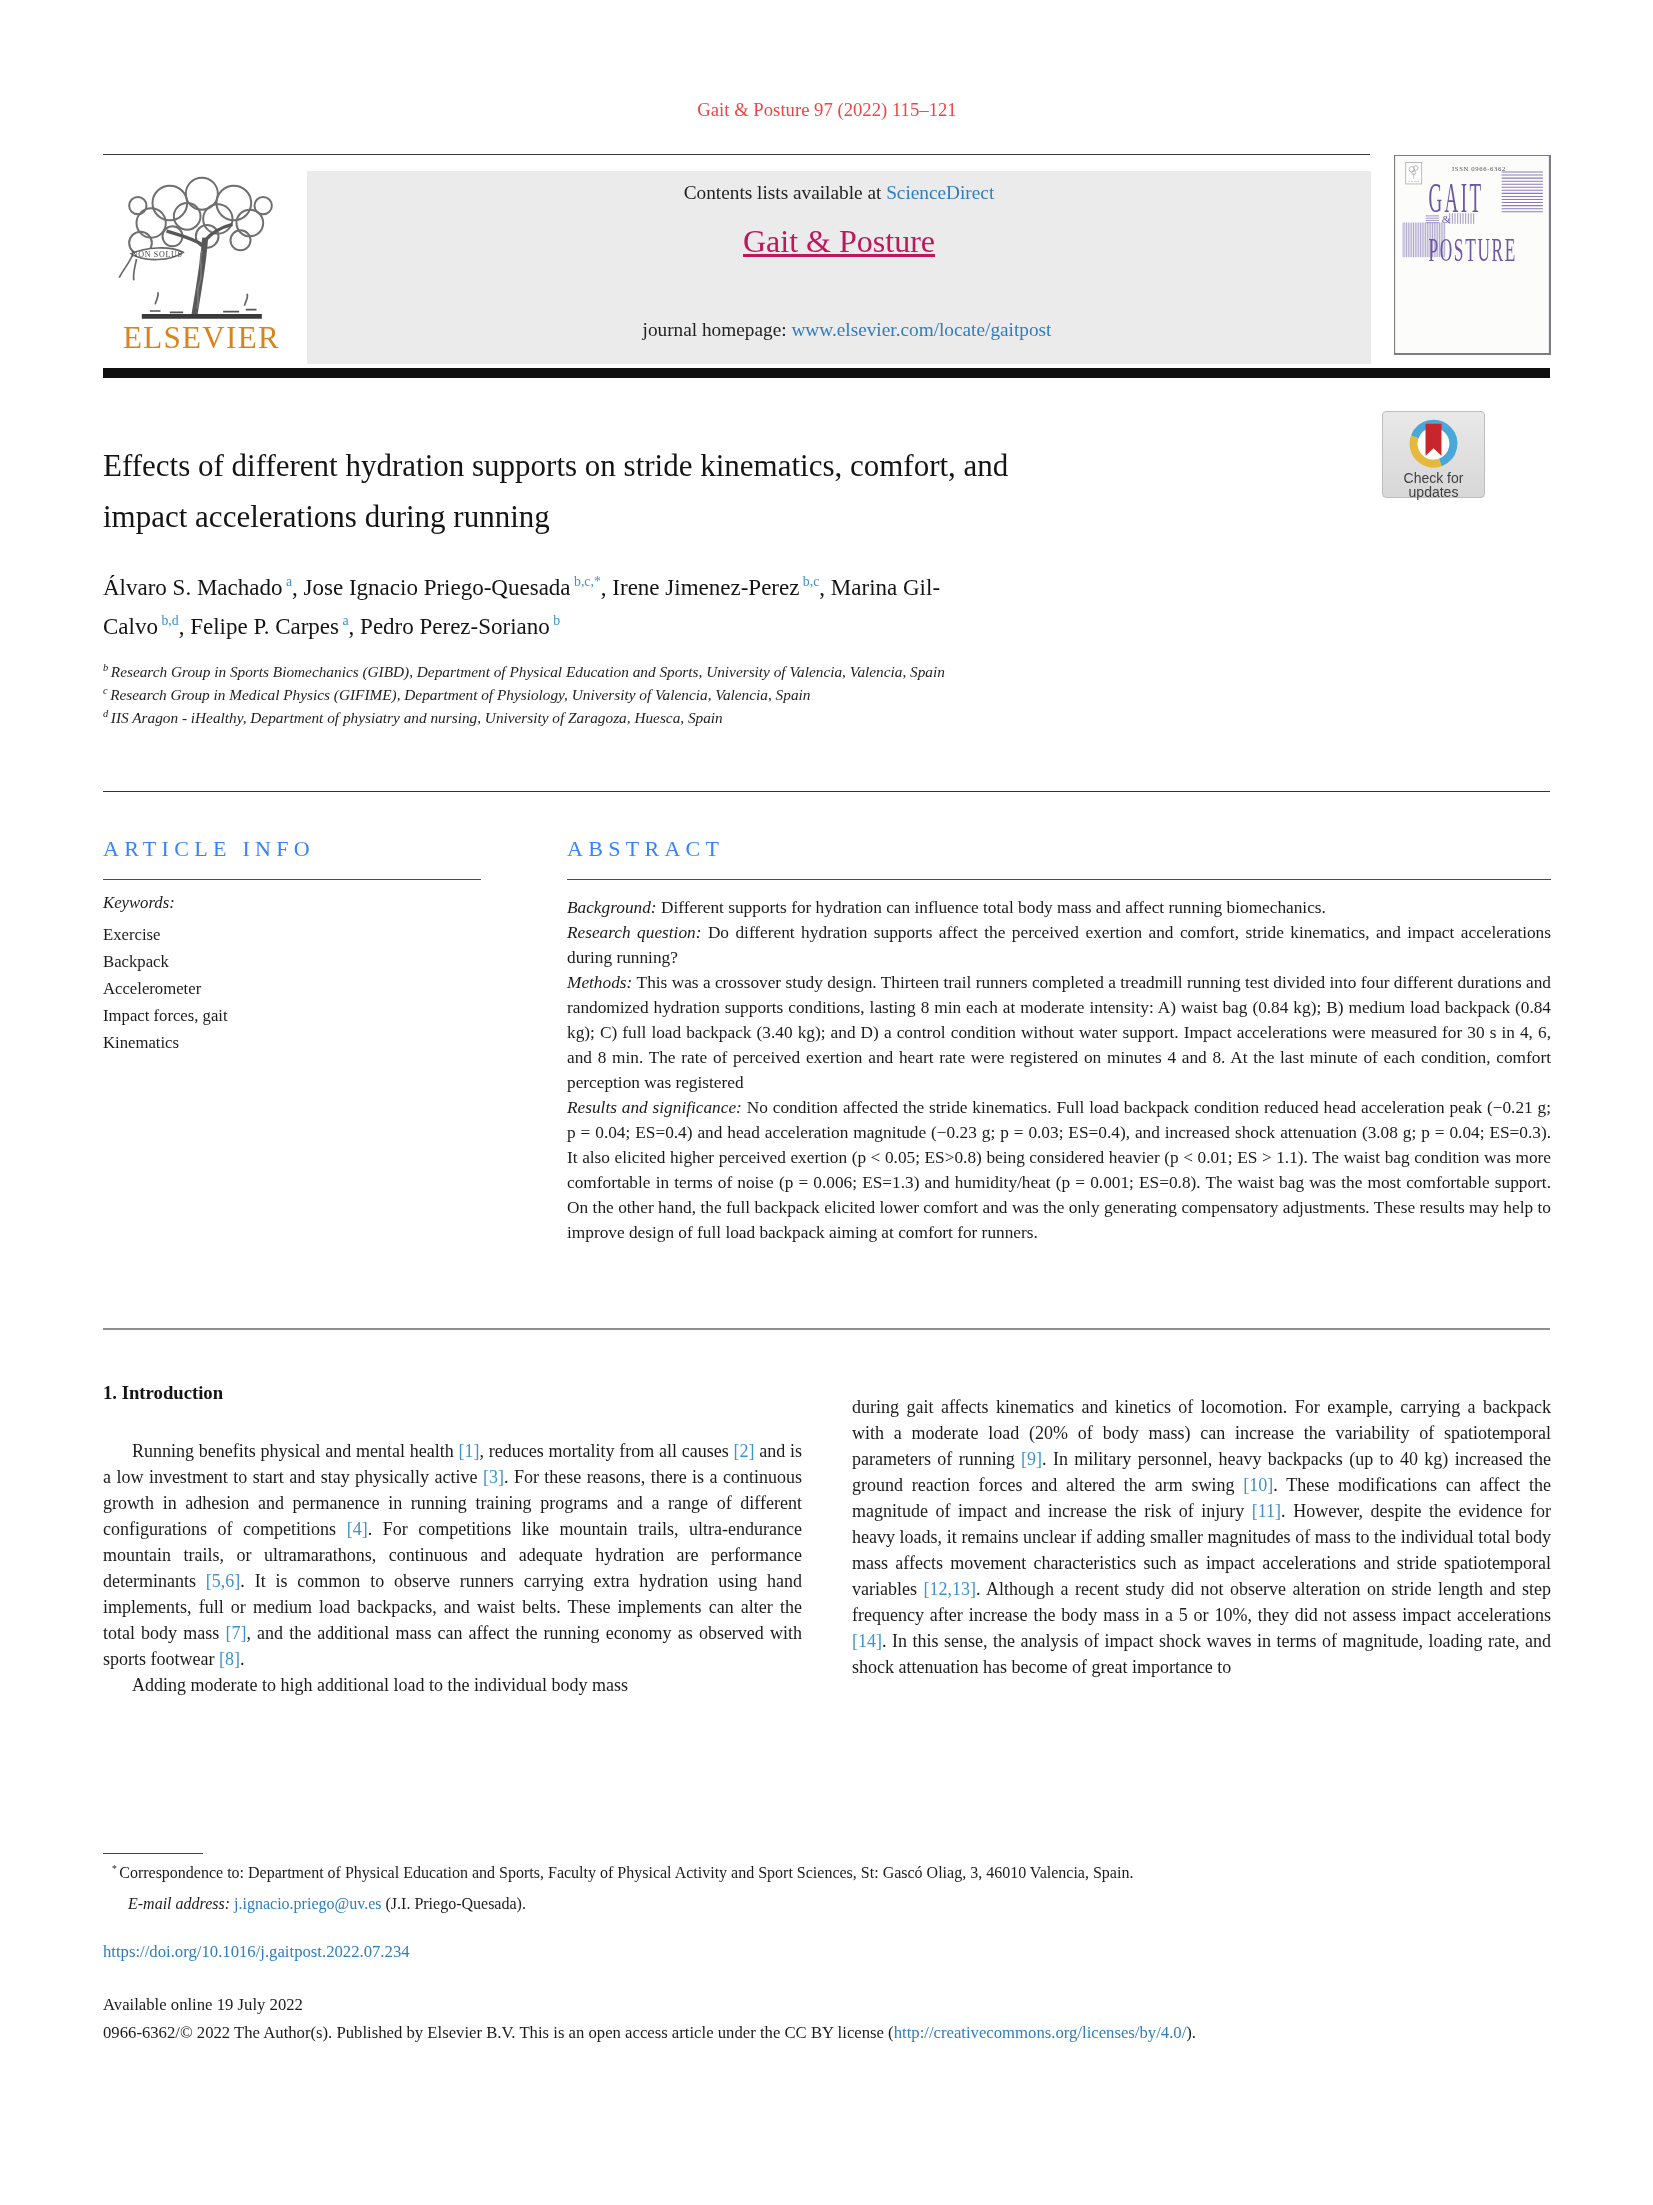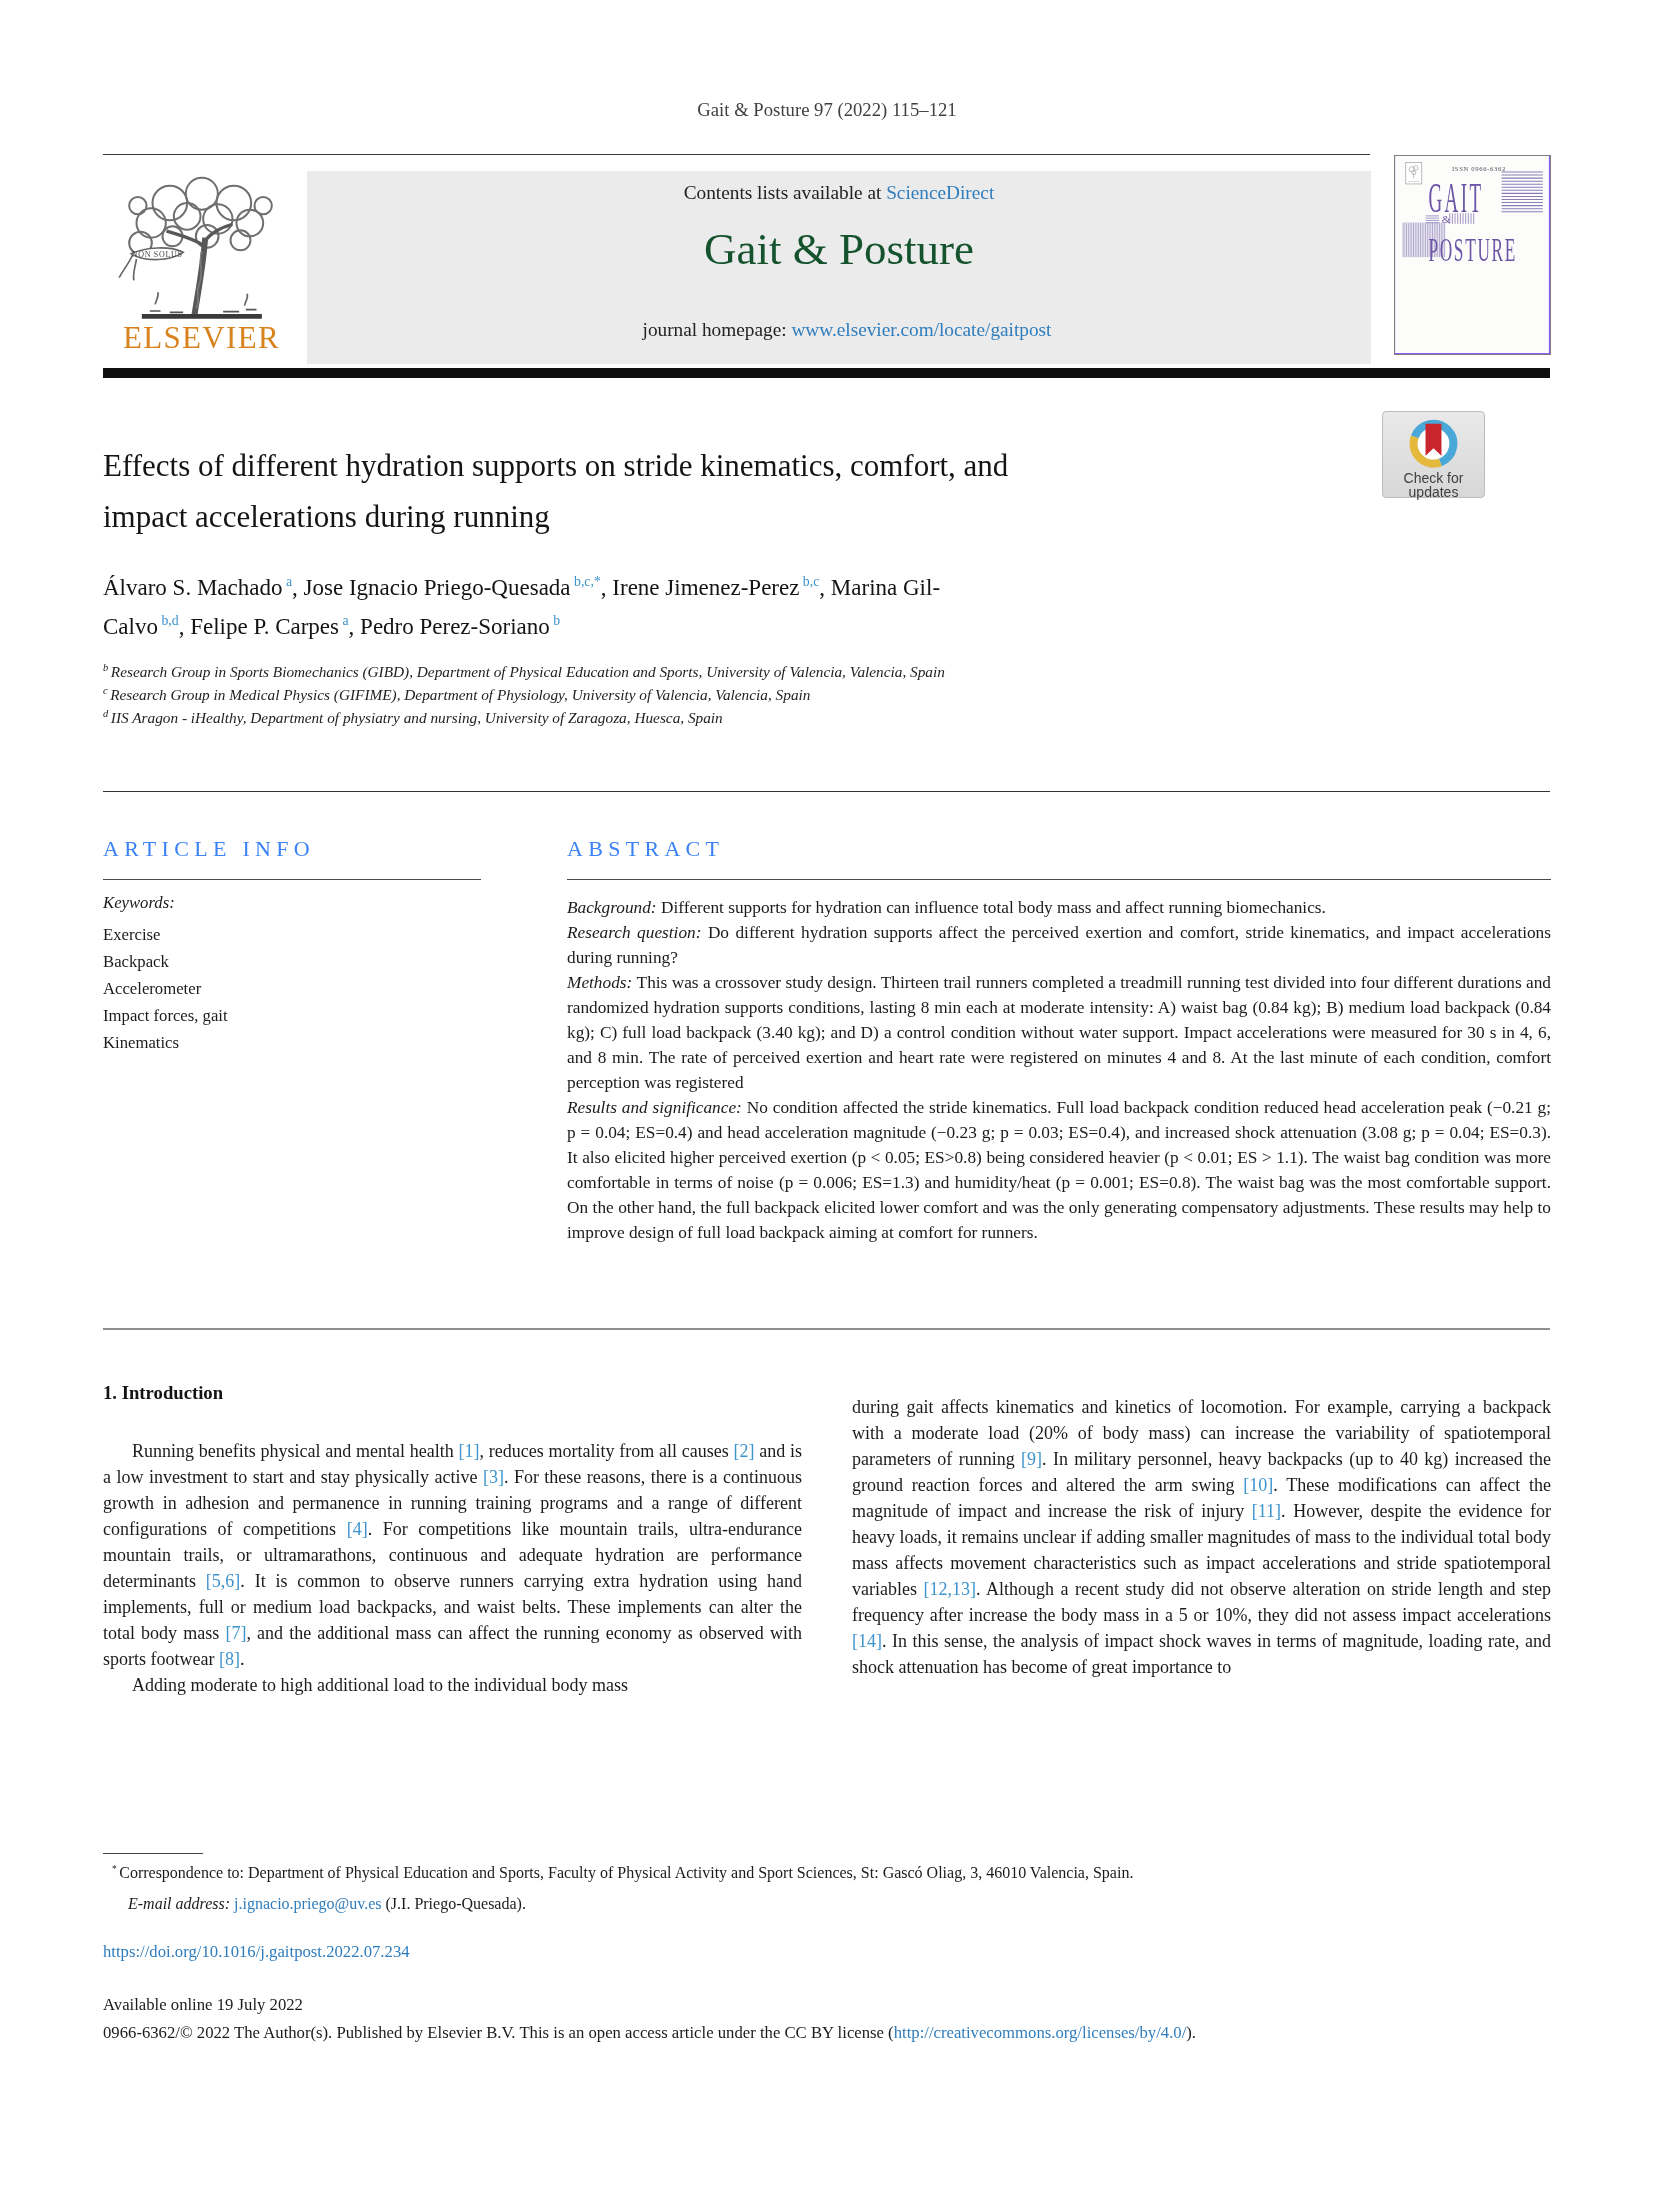--- a/index.html
+++ b/index.html
@@ -9,25 +9,25 @@
   .center{text-align:center;}
   .justify{text-align:justify;}
   
   .seg-i{font-style:italic;}
   .seg-cite{color:#3d93cd;}
   .seg-link{color:#2f7dbd;}
   .seg-sup{color:#3d93cd;font-size:0.60em;vertical-align:super;line-height:0;}
   .seg-supd{font-size:0.60em;vertical-align:super;line-height:0;}
   .seg-supi{font-size:0.68em;font-style:italic;vertical-align:super;line-height:0;}
   
-  #journal-ref{top:99px;left:0;width:1654px;font-size:18.7px;color:#404040;}
+  #journal-ref{top:99px;left:0;width:1654px;font-size:18.7px;color:#ef4444;}
   #rule-top{left:103px;top:154px;width:1267px;height:1.3px;background:#3a3a3a;}
   #banner{left:307px;top:171px;width:1064px;height:193px;background:#ebebeb;}
   #banner .contents-line{top:10.7px;left:0;width:100%;font-size:19.3px;color:#222;}
-  #banner .journal-title{top:52px;left:0;width:100%;font-size:45px;color:#14532d;}
+  #banner .journal-title{top:52px;left:0;width:100%;font-size:32px;color:#be185d;text-decoration:underline;}
   #banner .homepage-line{top:148px;left:8px;width:100%;font-size:19.3px;color:#222;}
   #elsevier-block{left:103px;top:171px;width:197px;height:193px;}
   #elsevier-wordmark{top:149px;left:0;width:100%;font-size:31px;color:#d9831f;letter-spacing:1.3px;}
   #cover-box{left:1394px;top:155px;width:157px;height:200px;border:1.3px solid #7d7d7d;background:#8b5cf6;box-sizing:border-box;}
   #black-bar{left:103px;top:368px;width:1447px;height:10px;background:#101010;}
   
   #title{left:103px;top:440px;width:1274px;font-size:31px;line-height:51px;color:#141414;}
   #badge{left:1382px;top:411px;width:101px;height:85px;background:linear-gradient(#e9e9e9,#d7d7d7);
          border:0.7px solid #bdbdbd;border-radius:4px;}
   #badge .badge-text{width:100%;text-align:center;font-family:"Liberation Sans",sans-serif;

